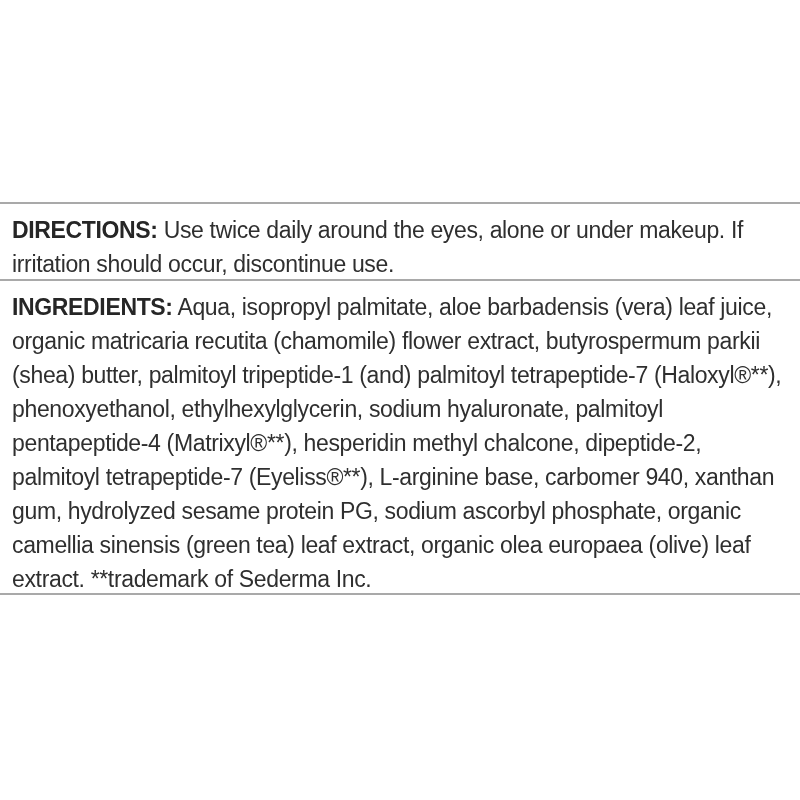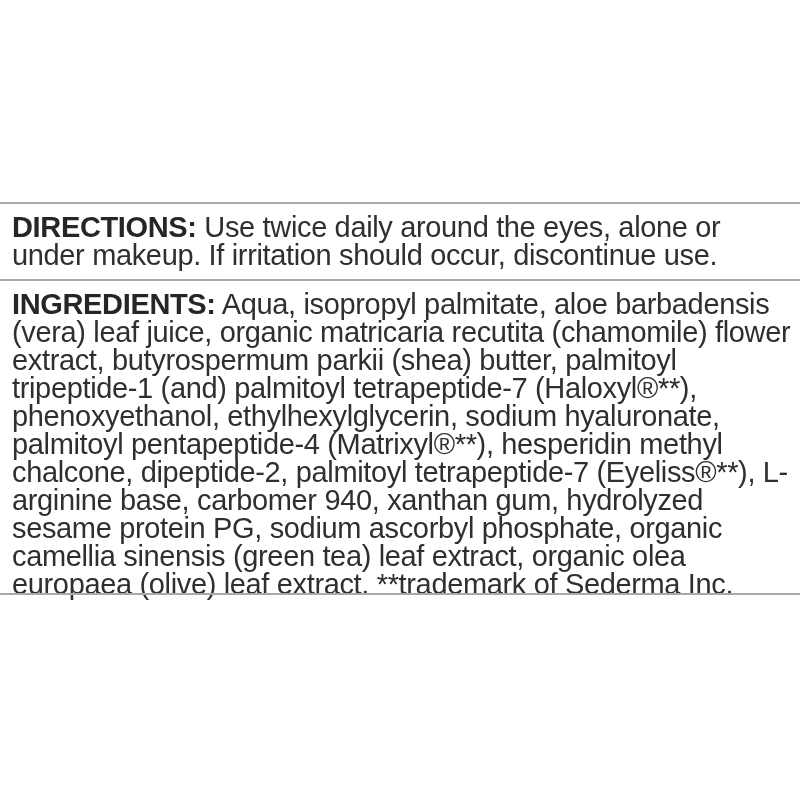--- a/index.html
+++ b/index.html
@@ -22,22 +22,22 @@
       height: 2px;
       background: #a9a9a9;
     }
     .rule.top { top: 202px; }
     .rule.mid { top: 279px; }
     .rule.bottom { top: 593px; }
     .section {
       position: absolute;
       left: 12px;
       width: 782px;
-      font-size: 29px;
-      line-height: 28px;
+      font-size: 23px;
+      line-height: 34px;
       letter-spacing: -0.35px;
       word-spacing: 0px;
     }
     .section.directions { top: 213px; }
     .section.ingredients { top: 290px; }
     .label {
       font-weight: bold;
       color: #262626;
     }
     .body-text {

